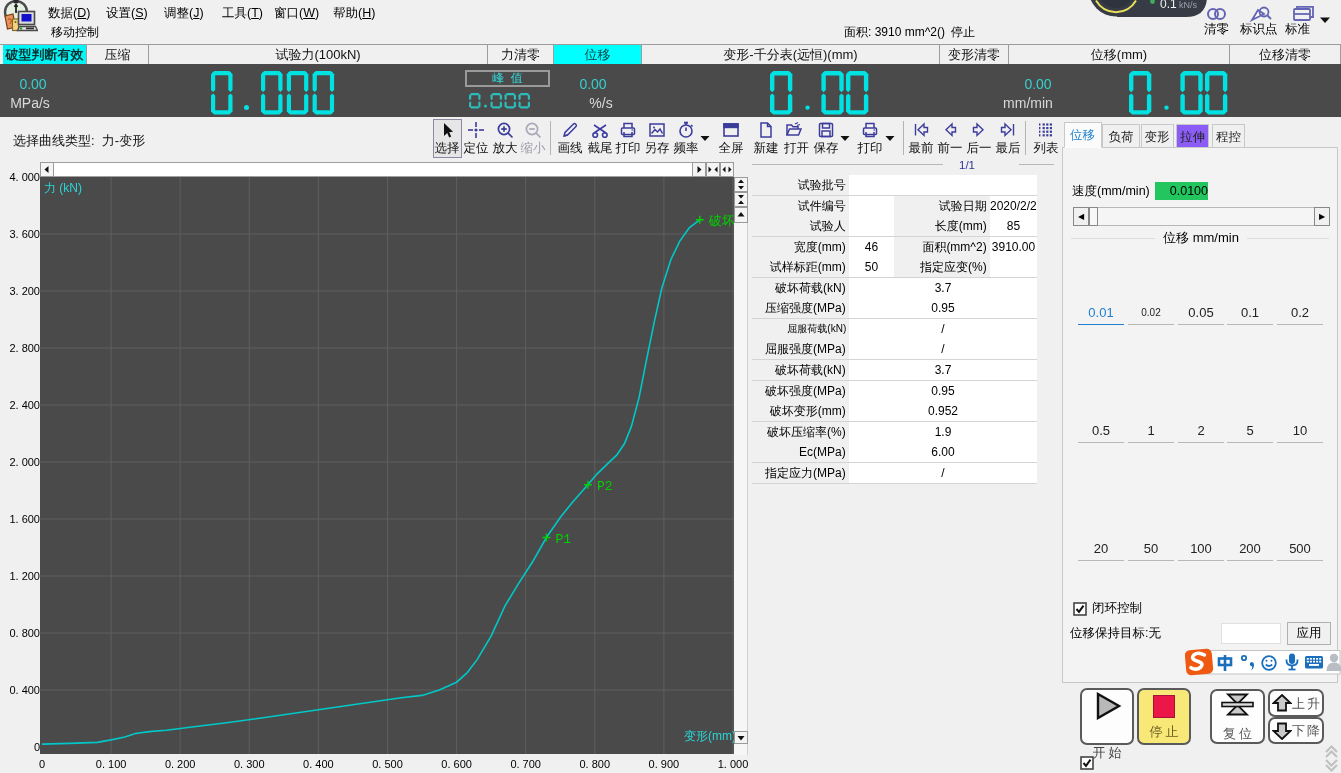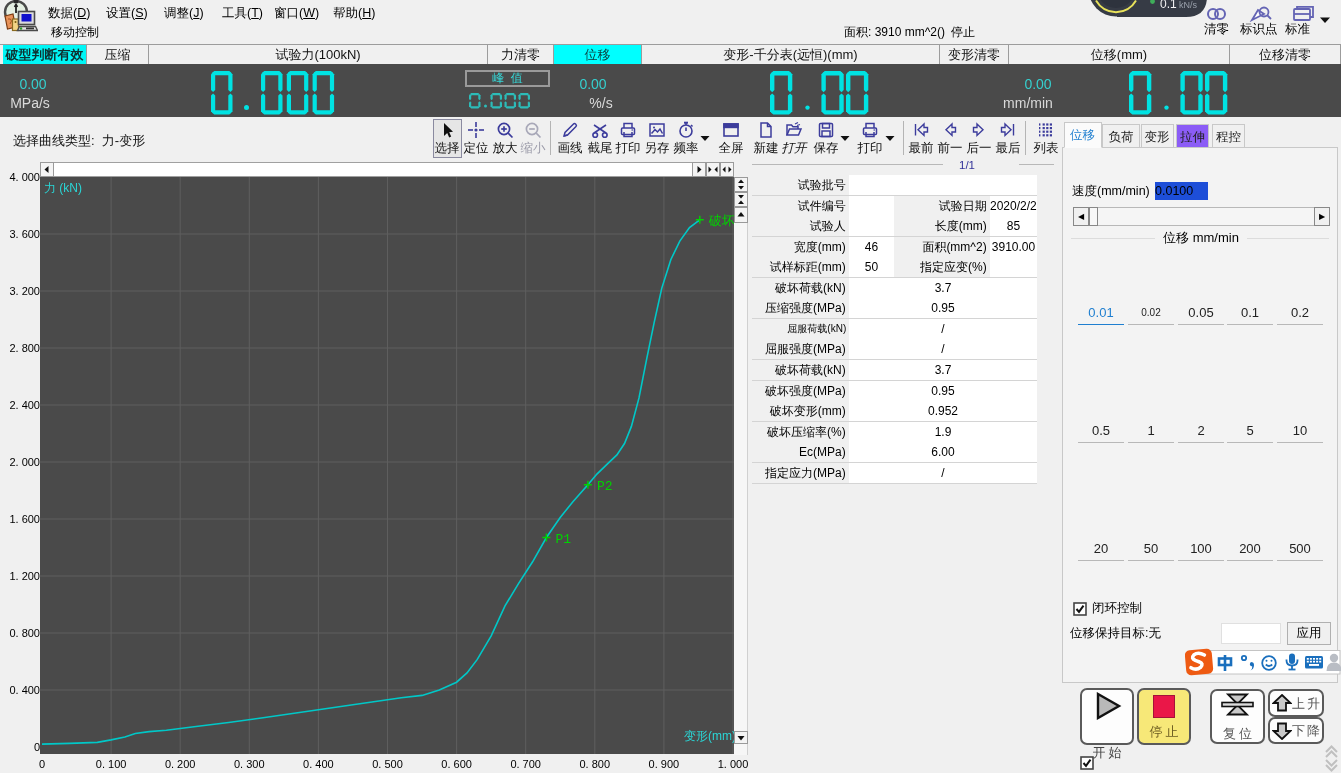--- a/index.html
+++ b/index.html
@@ -275,21 +275,21 @@
     </g>
   </svg>
 <div class="ab" style="left:751px;top:141px;width:30px;height:15px;font-size:12.5px;line-height:15px;text-align:center;color:#111;">新建</div>
 <svg class="ab" style="left:785px;top:121px" width="18" height="18" viewBox="0 0 18 18">
     <g stroke="#3c3c9c" stroke-width="1.5" fill="none">
       <path d="M2 14 L2 4 L6.5 4 L8 5.8 L13 5.8 L13 8"></path>
       <path d="M2 14 L4.5 8 L16 8 L13.5 14 Z"></path>
       <path d="M10 3 L13 1.5 M12 4.5 L15 3.5" stroke-width="1.2"></path>
     </g>
   </svg>
-<div class="ab" style="left:779px;top:141px;width:30px;height:15px;font-size:12.5px;line-height:15px;text-align:center;color:#111;font-style:italic;">打开</div>
+<div class="ab" style="left:779px;top:141px;width:30px;height:15px;font-size:12.5px;line-height:15px;text-align:right;color:#111;">打开</div>
 <svg class="ab" style="left:817px;top:121px" width="18" height="18" viewBox="0 0 18 18">
     <g stroke="#3c3c9c" stroke-width="1.5" fill="none">
       <rect x="2.5" y="2.5" width="13" height="13" rx="1"></rect>
       <rect x="5.5" y="2.5" width="7" height="4.5"></rect>
       <rect x="5" y="10" width="8" height="5.5"></rect>
     </g>
   </svg>
 <div class="ab" style="left:811px;top:141px;width:30px;height:15px;font-size:12.5px;line-height:15px;text-align:center;color:#111;">保存</div>
 <svg class="ab" style="left:861px;top:121px" width="18" height="18" viewBox="0 0 18 18">
     <g stroke="#3c3c9c" stroke-width="1.5" fill="none">
@@ -489,21 +489,21 @@
 <div class="ab" style="left:849px;top:463px;width:188px;height:21px;background:#fff;border-bottom:1px solid #d4d4d4;font-size:12px;line-height:20px;text-align:center;overflow:hidden;white-space:nowrap;">/</div>
 <div class="ab" style="left:752px;top:164px;width:191px;height:1px;background:#b8b8b8;"></div>
 <div class="ab" style="left:1019px;top:164px;width:35px;height:1px;background:#b8b8b8;"></div>
 <div class="ab" style="left:1062px;top:147px;width:276px;height:536px;background:#f3f3f3;border:1px solid #c8c8c8;border-top:1px solid #c8c8c8;"></div>
 <div class="ab" style="left:1063.5px;width:38px;background:#fbfbfb;border:1px solid #c8c8c8;border-bottom:1px solid #fbfbfb;color:#1f7fd0;height:26px;top:122px;z-index:3;font-size:12.5px;text-align:center;line-height:24px;">位移</div>
 <div class="ab" style="left:1102px;width:38px;background:#f0f0f0;border:1px solid #c8c8c8;color:#222;height:24px;top:124px;font-size:12.5px;text-align:center;line-height:24px;">负荷</div>
 <div class="ab" style="left:1140.5px;width:33px;background:#f0f0f0;border:1px solid #c8c8c8;color:#222;height:24px;top:124px;font-size:12.5px;text-align:center;line-height:24px;">变形</div>
 <div class="ab" style="left:1176px;width:33px;background:#8b5cf6;border:1px solid #c8c8c8;color:#222;height:24px;top:124px;font-size:12.5px;text-align:center;line-height:24px;">拉伸</div>
 <div class="ab" style="left:1212px;width:33px;background:#f0f0f0;border:1px solid #c8c8c8;color:#222;height:24px;top:124px;font-size:12.5px;text-align:center;line-height:24px;">程控</div>
 <div class="ab" style="left:1072px;top:184px;width:95px;height:15px;font-size:12.5px;line-height:15px;">速度(mm/min)</div>
-<div class="ab" style="left:1155px;top:182px;width:53px;height:18px;background:#1d4ed8;font-size:12.5px;line-height:18px;text-align:left;">0.0100</div>
+<div class="ab" style="left:1155px;top:182px;width:53px;height:18px;background:#22c55e;font-size:12.5px;line-height:18px;text-align:right;">0.0100</div>
 <div class="ab" style="left:1073px;top:207px;width:255px;height:19px;background:#f5f5f5;border:1px solid #b8b8b8;"></div>
 <div class="ab" style="left:1073px;top:207px;width:16px;height:19px;background:#f0f0f0;border:1px solid #888;font-size:8px;line-height:17px;text-align:center;">◀</div>
 <div class="ab" style="left:1089px;top:207px;width:9px;height:19px;background:#f8f8f8;border:1px solid #888;"></div>
 <div class="ab" style="left:1314px;top:207px;width:16px;height:19px;background:#f0f0f0;border:1px solid #888;font-size:8px;line-height:17px;text-align:center;">▶</div>
 <div class="ab" style="left:1071px;top:238px;width:258px;height:1px;background:#dcdcdc;"></div>
 <div class="ab" style="left:1155px;top:230px;width:92px;height:16px;background:#f3f3f3;font-size:13px;line-height:16px;text-align:center;">位移 mm/min</div>
 <div class="ab" style="left:1076px;top:305px;width:50px;height:16px;font-size:13px;line-height:16px;text-align:center;color:#1f7fd0;">0.01</div>
 <div class="ab" style="left:1078px;top:324px;width:46px;height:1px;background:#1f7fd0;"></div>
 <div class="ab" style="left:1126px;top:305px;width:50px;height:16px;font-size:10px;line-height:16px;text-align:center;color:#222;">0.02</div>
 <div class="ab" style="left:1128px;top:324px;width:46px;height:1px;background:#b8b8b8;"></div>

